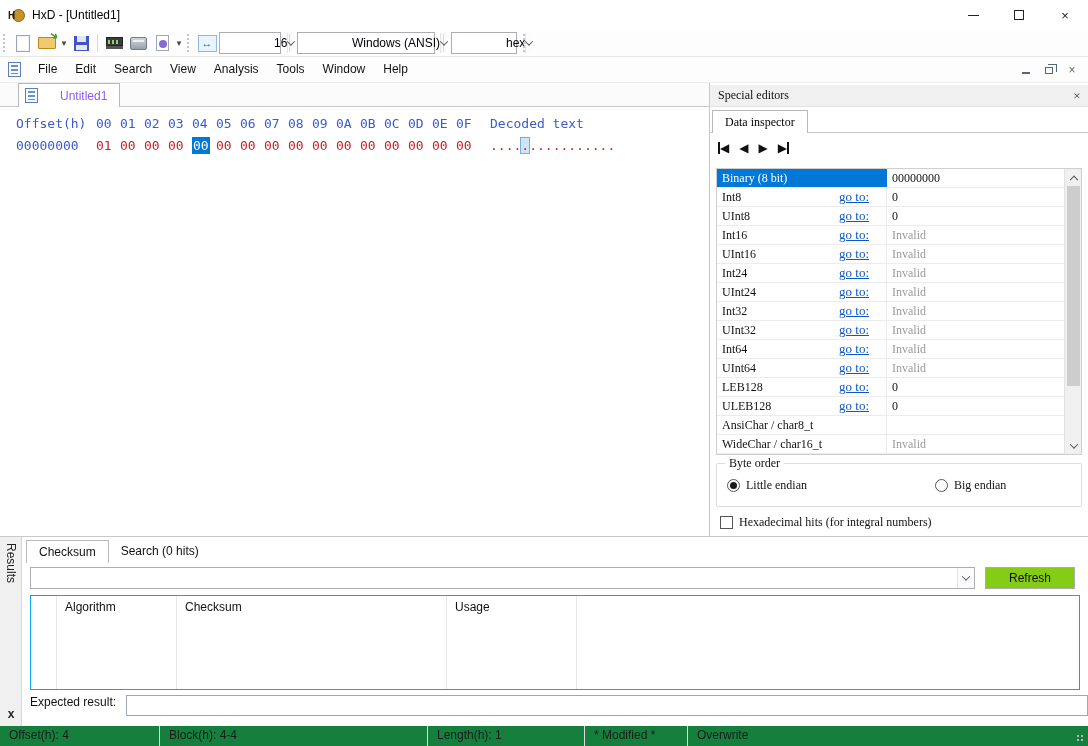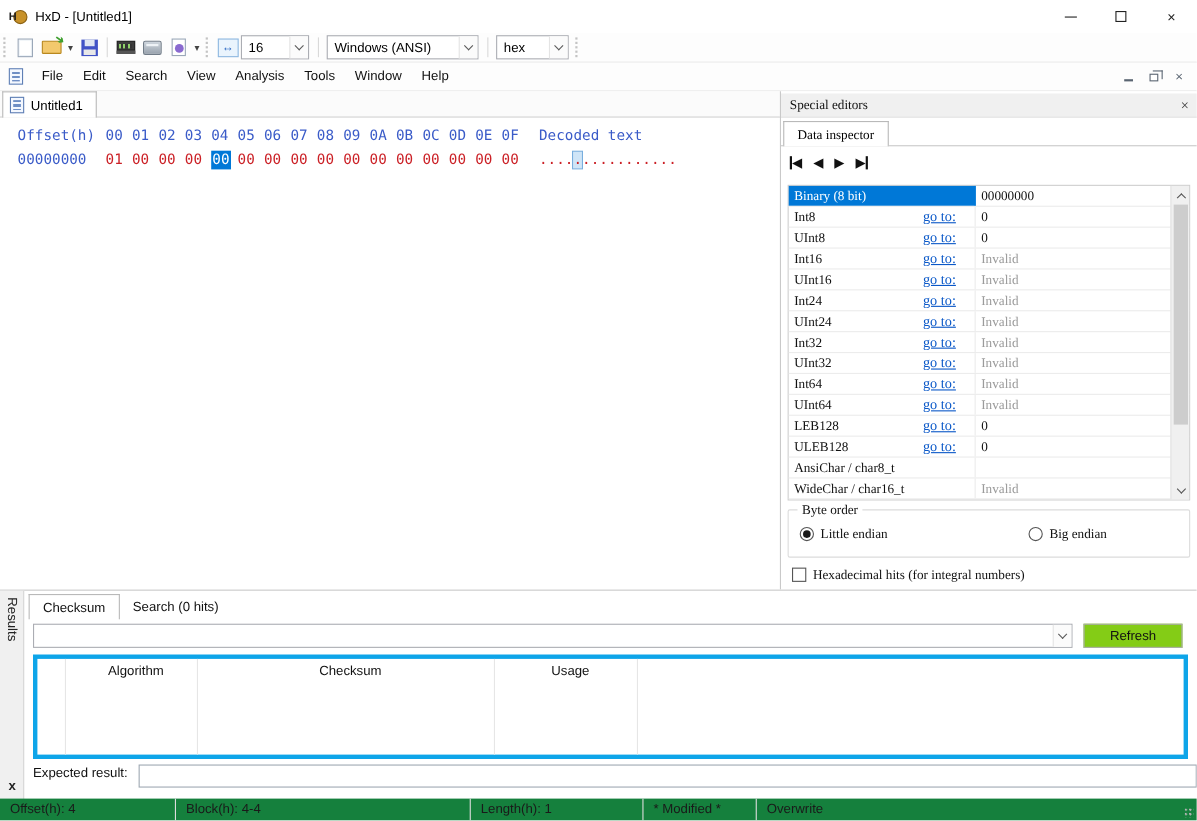--- a/index.html
+++ b/index.html
@@ -30,40 +30,40 @@
   .ic-save::before { content:""; position:absolute; left:3px; top:0; width:9px; height:6px; background:#dfe6f2; }
   .ic-save::after { content:""; position:absolute; left:2px; bottom:1px; width:11px; height:5px; background:#e8e8e8; }
   .ic-ram { width:17px; height:12px; background:#3c3c3c; border-bottom:3px solid #555; box-shadow:inset 0 0 0 1px #222; position:relative; }
   .ic-ram::after { content:""; position:absolute; left:2px; top:3px; width:12px; height:4px; background:repeating-linear-gradient(90deg,#8fd06a 0 2px,#333 2px 4px); }
   .ic-disk { width:17px; height:13px; background:linear-gradient(#cfd6de,#98a2ad); border:1px solid #717c88; border-radius:2px; position:relative; }
   .ic-disk::after { content:""; position:absolute; left:2px; top:2px; width:11px; height:2px; background:#eef2f6; }
   .ic-img { width:13px; height:16px; background:#fff; border:1px solid #9aa7b8; position:relative; }
   .ic-img::after { content:""; position:absolute; left:2px; top:4px; width:8px; height:8px; border-radius:50%; background:#8a6ad0; }
   .ic-width { width:19px; height:17px; border:1px solid #8fb8e0; background:#eaf4fd; color:#1f5fc0; font-size:11px; line-height:15px; text-align:center; }
   .combo { height:22px; background:#fff; border:1px solid #abadb3; display:flex; align-items:center; font-size:12px; color:#000; }
-  .combo .val { padding-left:6px; flex:1; white-space:nowrap; }
+  .combo .val { padding-left:6px; flex:1; white-space:nowrap;margin-left:48px; }
   .combo .dd { width:17px; height:100%; border-left:1px solid #e4e4e4; background:#fbfbfb; display:flex; align-items:center; justify-content:center; }
   .chev { width:6px; height:6px; border-right:1px solid #5a5a5a; border-bottom:1px solid #5a5a5a; transform:rotate(45deg) translate(-1px,-1px); }
 
   
   .menubar { left:0; top:57px; width:1088px; height:26px; background:#fdfdfd; border-bottom:1px solid #ececec; display:flex; align-items:center; }
   .doc-icon { width:13px; height:15px; border:1px solid #5f7fb5; background:#f4f8ff; margin:0 8px 0 8px; position:relative; }
   .doc-icon::after { content:""; position:absolute; left:2px; top:2px; right:2px; height:9px;
       background:repeating-linear-gradient(#6f8fc5 0 2px, transparent 2px 4px); }
   .menu-item { padding:0 9px; font-size:12px; color:#111; height:26px; line-height:25px; }
   .mdi-btns { margin-left:auto; display:flex; align-items:center; margin-right:6px; }
   .mdibtn { width:20px; height:17px; display:flex; align-items:center; justify-content:center; color:#5a6572; margin-left:3px; }
   .g-min2 { width:8px; height:2px; background:#5a6572; margin-top:7px; }
   .g-rest { width:8px; height:7px; border:1px solid #5a6572; position:relative; background:#fff; margin-top:2px;}
   .g-rest::before { content:""; position:absolute; left:2px; top:-4px; width:8px; height:7px; border:1px solid #5a6572; border-bottom:none; border-left:none; background:transparent;}
   .g-x { font-size:12px; line-height:12px; }
 
   
   .tabbar { left:0; top:83px; width:709px; height:24px; border-bottom:1px solid #c9c9c9; background:#fbfbfb; }
-  .doc-tab { position:absolute; left:2px; top:0; height:24px; padding:0 12px 0 6px; background:#fff; border:1px solid #b9b9b9; border-bottom:none; display:flex; align-items:center; font-size:12px; color:#000000; z-index:2; }
+  .doc-tab { position:absolute; left:18px; top:0; height:24px; padding:0 12px 0 6px; background:#fff; border:1px solid #b9b9b9; border-bottom:none; display:flex; align-items:center; font-size:12px; color:#8b5cf6; z-index:2;gap:16px; }
   .doc-tab .doc-icon { margin:0 6px 0 0; }
 
   
   .hexpane { left:0; top:107px; width:709px; height:429px; background:#fff; }
   .hexline { font-family:"DejaVu Sans Mono", monospace; font-size:13px; white-space:nowrap; padding-left:16px; line-height:20px; }
   .hex-head { margin-top:7px; color:#3a5bc8; }
   .hex-row1 { margin-top:2px; }
   .ocol { display:inline-block; width:80px; color:#3a5bc8; }
   .bcell { display:inline-block; width:24px; }
   .bv { color:#cb2026; }
@@ -110,21 +110,21 @@
   
   .results { left:0; top:536px; width:1088px; height:190px; background:#fff; border-top:1px solid #c9c9c9; }
   .rstrip { position:absolute; left:0; top:0; width:22px; height:190px; background:#f0f0f0; border-right:1px solid #d6d6d6; }
   .rlabel { position:absolute; left:4px; top:6px; writing-mode:vertical-rl; font-size:12px; color:#222; }
   .rclose { position:absolute; left:3px; bottom:4px; width:16px; height:16px; font-size:12px; font-weight:bold; color:#222; text-align:center; line-height:15px; }
   .rtabs { position:absolute; left:26px; top:3px; height:23px; display:flex; }
   .rtab { height:23px; padding:0 12px; font-size:12px; line-height:22px; color:#111; }
   .rtab.active { background:#fff; border:1px solid #b9b9b9; border-bottom:none; }
   .rcombo { position:absolute; left:30px; top:30px; width:945px; height:22px; }
   .refresh { position:absolute; left:985px; top:30px; width:90px; height:22px; background:#84cc16; border:1px solid #acacac; font-size:12px; color:#111; text-align:center; line-height:20px; }
-  .rtable { position:absolute; left:30px; top:58px; width:1050px; height:95px; border:4px solid #0ea5e9; background:#fff; display:flex;text-align:center; }
+  .rtable { position:absolute; left:30px; top:58px; width:1050px; height:95px; border:1px solid #0ea5e9; background:#fff; display:flex; }
   .rcol { border-right:1px solid #e6e6e6; height:100%; font-size:12px; color:#111; padding:4px 0 0 8px; }
   .rc0 { width:26px; padding:0; } .rc1 { width:120px; } .rc2 { width:270px; } .rc3 { width:130px; }
   .rc4 { flex:1; border-right:none; }
   .expected { position:absolute; left:30px; top:158px; display:flex; }
   .expected .lbl { font-size:12px; color:#111; }
   .expected input { margin-left:10px; width:962px; height:21px; border:1px solid #9fa8b3; font-size:12px; padding:0 4px; font-family:"Liberation Sans", sans-serif; }
 
   
   .statusbar { left:0; top:726px; width:1088px; height:20px; background:#15803d; display:flex; font-size:12px; color:#1a1a1a; }
   .scell { height:20px; line-height:19px; padding-left:9px; border-right:1px solid #dcdcdc; white-space:nowrap; }

